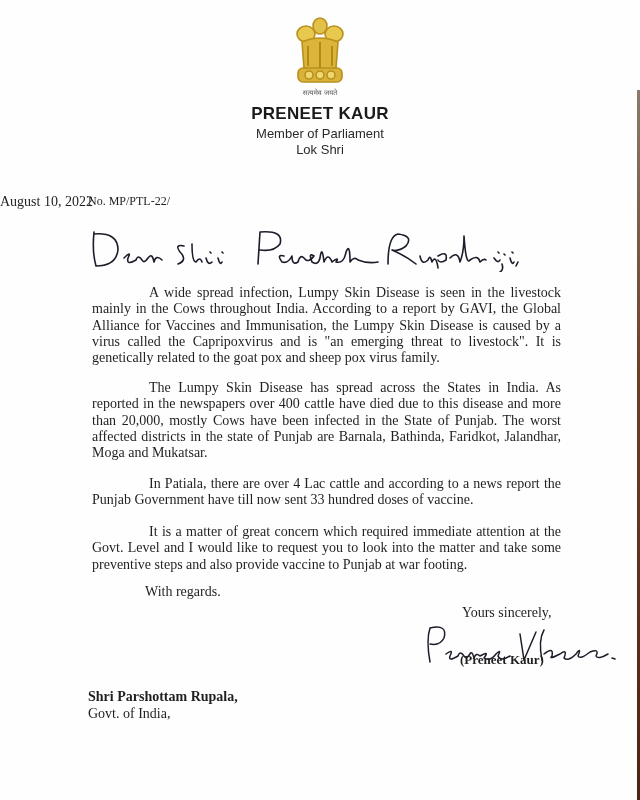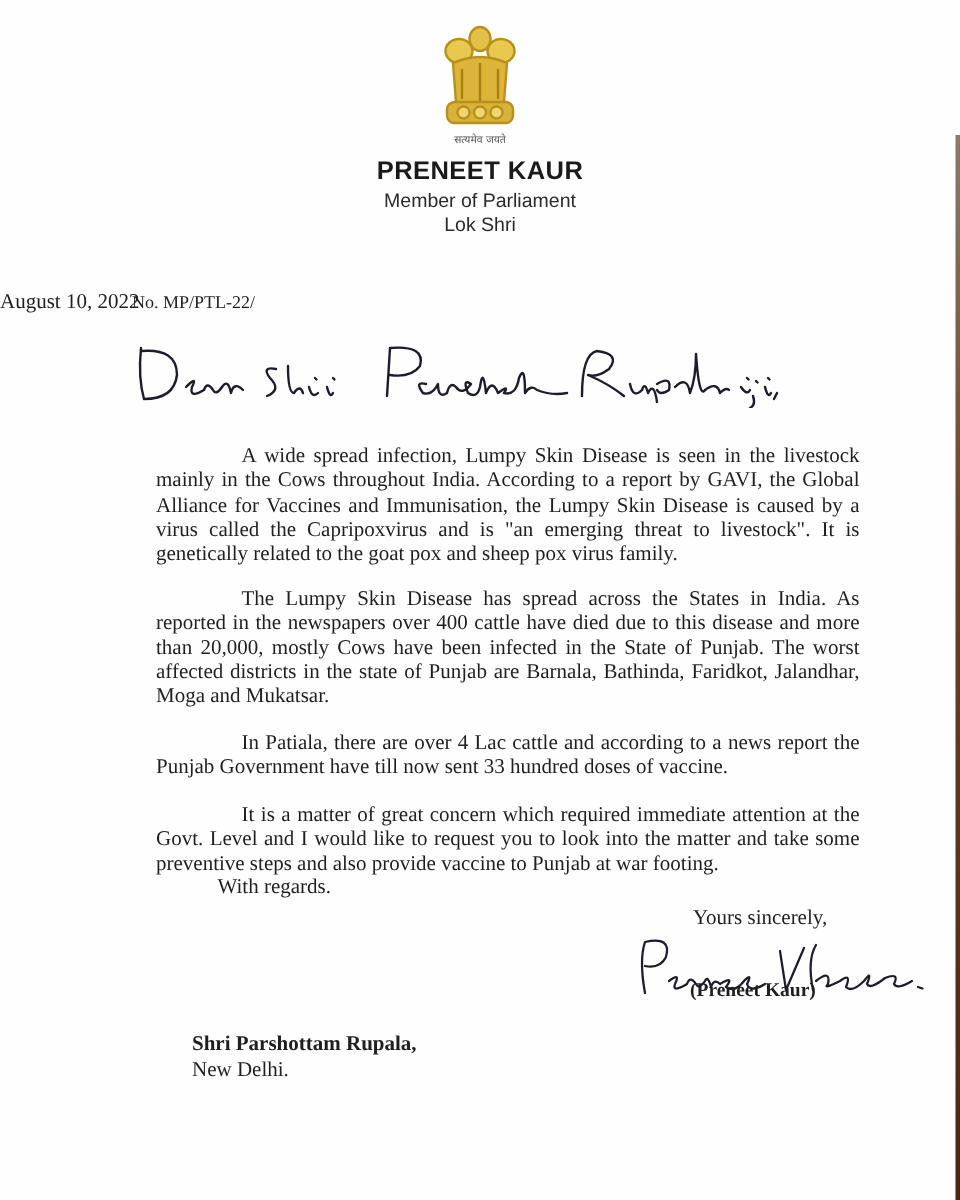--- a/index.html
+++ b/index.html
@@ -24,34 +24,34 @@
     .ref { position:absolute; left:88px; top:194px; font-size:12px; }
     .date { position:absolute; left:0; top:194px; width:560px; font-size:14px; }
 
     .salutation {
       position:absolute; left:88px; top:222px; width:520px; height:50px;
     }
 
     .para {
       position:absolute; left:88px; width:469px;
       font-size:14px; line-height:16.3px; text-align:justify; text-indent:57px;
-      margin:16px;
+      margin:4px;
     }
     .p1 { top:281px; }
     .p2 { top:376px; }
     .p3 { top:472px; }
     .p4 { top:520px; }
     .regards { position:absolute; left:145px; top:584px; font-size:14px; }
     .yours { position:absolute; left:462px; top:605px; font-size:14px; }
     .signature { position:absolute; left:420px; top:620px; width:220px; height:50px; }
     .signame { position:absolute; left:460px; top:652px; font-size:13px; font-weight:bold; }
 
     .addr { position:absolute; left:88px; top:689px; font-size:14px; line-height:16.6px; }
     .addr .bold { font-weight:bold; }
-    .addr div { white-space:nowrap;margin-left:40px; }
+    .addr div { white-space:nowrap; }
   </style>
 </head>
 <body>
 
 <div class="edge"></div>
 
 <svg class="emblem" viewBox="0 0 76 86">
   <g fill="none" stroke="#b8901c" stroke-width="1.6">
     <ellipse cx="38" cy="14" rx="7" ry="8" fill="#e2c04a"></ellipse>
     <ellipse cx="24" cy="22" rx="9" ry="8" fill="#e8c84e"></ellipse>
@@ -102,14 +102,14 @@
     <path d="M26 34 Q34 28 30 36 Q28 42 38 36 Q40 30 44 36 Q46 40 50 34 Q52 30 54 38 Q56 32 60 36 Q70 30 64 38 Q70 42 76 34 Q82 28 78 36 Q80 42 90 36"></path>
     <path d="M100 14 L104 40 L116 12 M122 40 Q118 20 124 10 M124 34 Q134 26 132 36 Q128 40 140 34 Q148 28 144 38 Q148 42 156 34 Q162 26 158 36 Q160 40 170 32 Q180 28 176 36 Q178 40 188 34"></path>
     <path d="M192 38 L195 39"></path>
   </g>
 </svg>
 
 <div class="signame">(Preneet Kaur)</div>
 
 <div class="addr">
   <div class="bold">Shri Parshottam Rupala,</div>
-  <div>New Delhi.</div>
+  <div>Govt. of India,</div>
 </div>
 
 </body></html>

